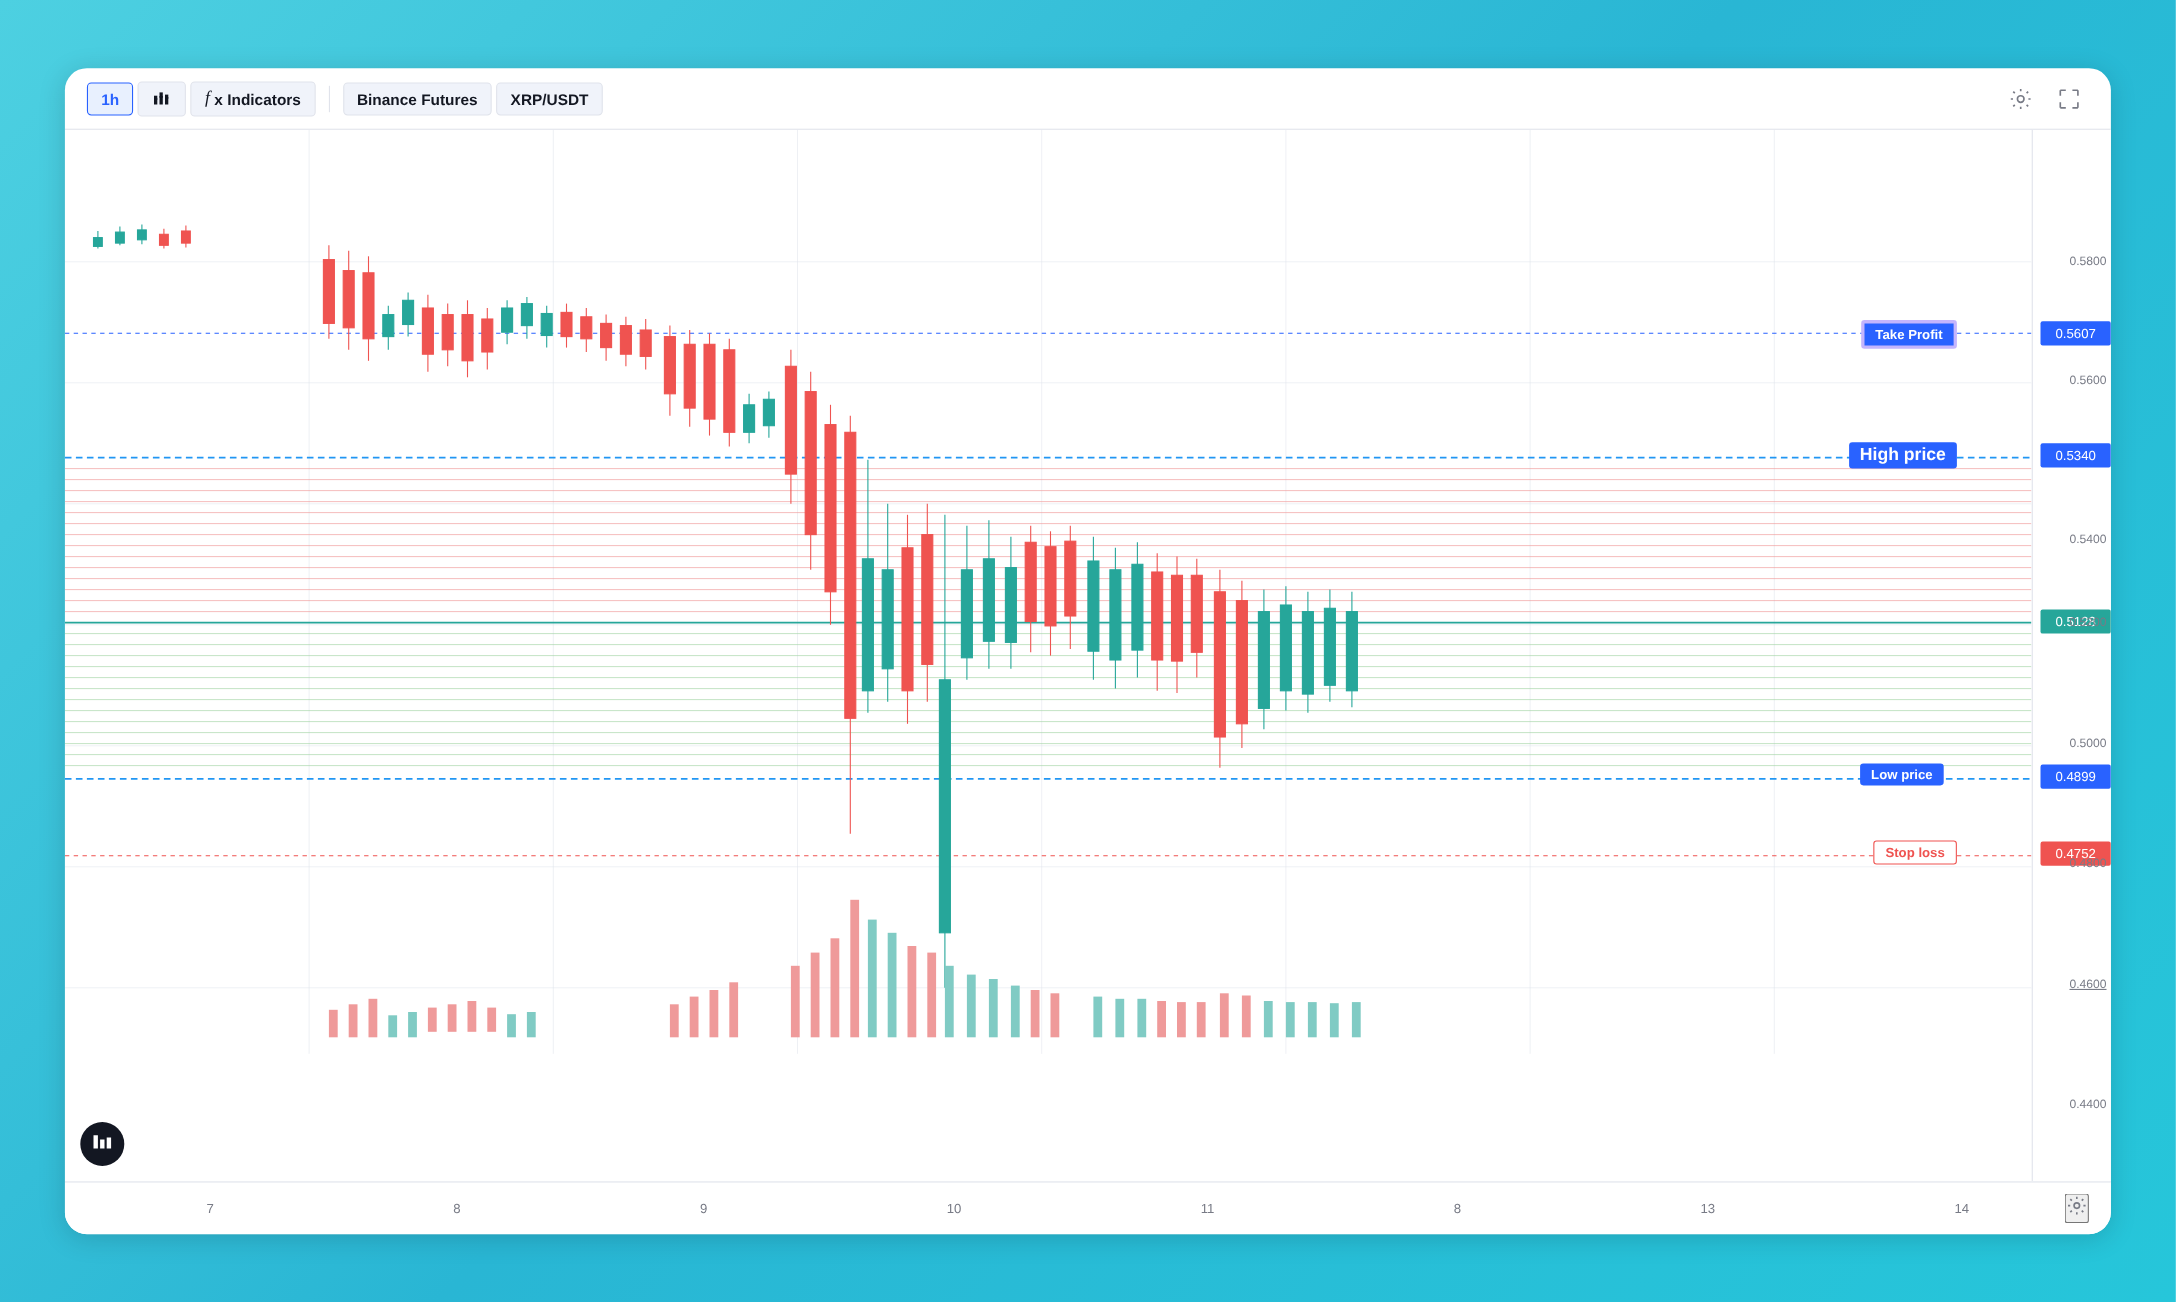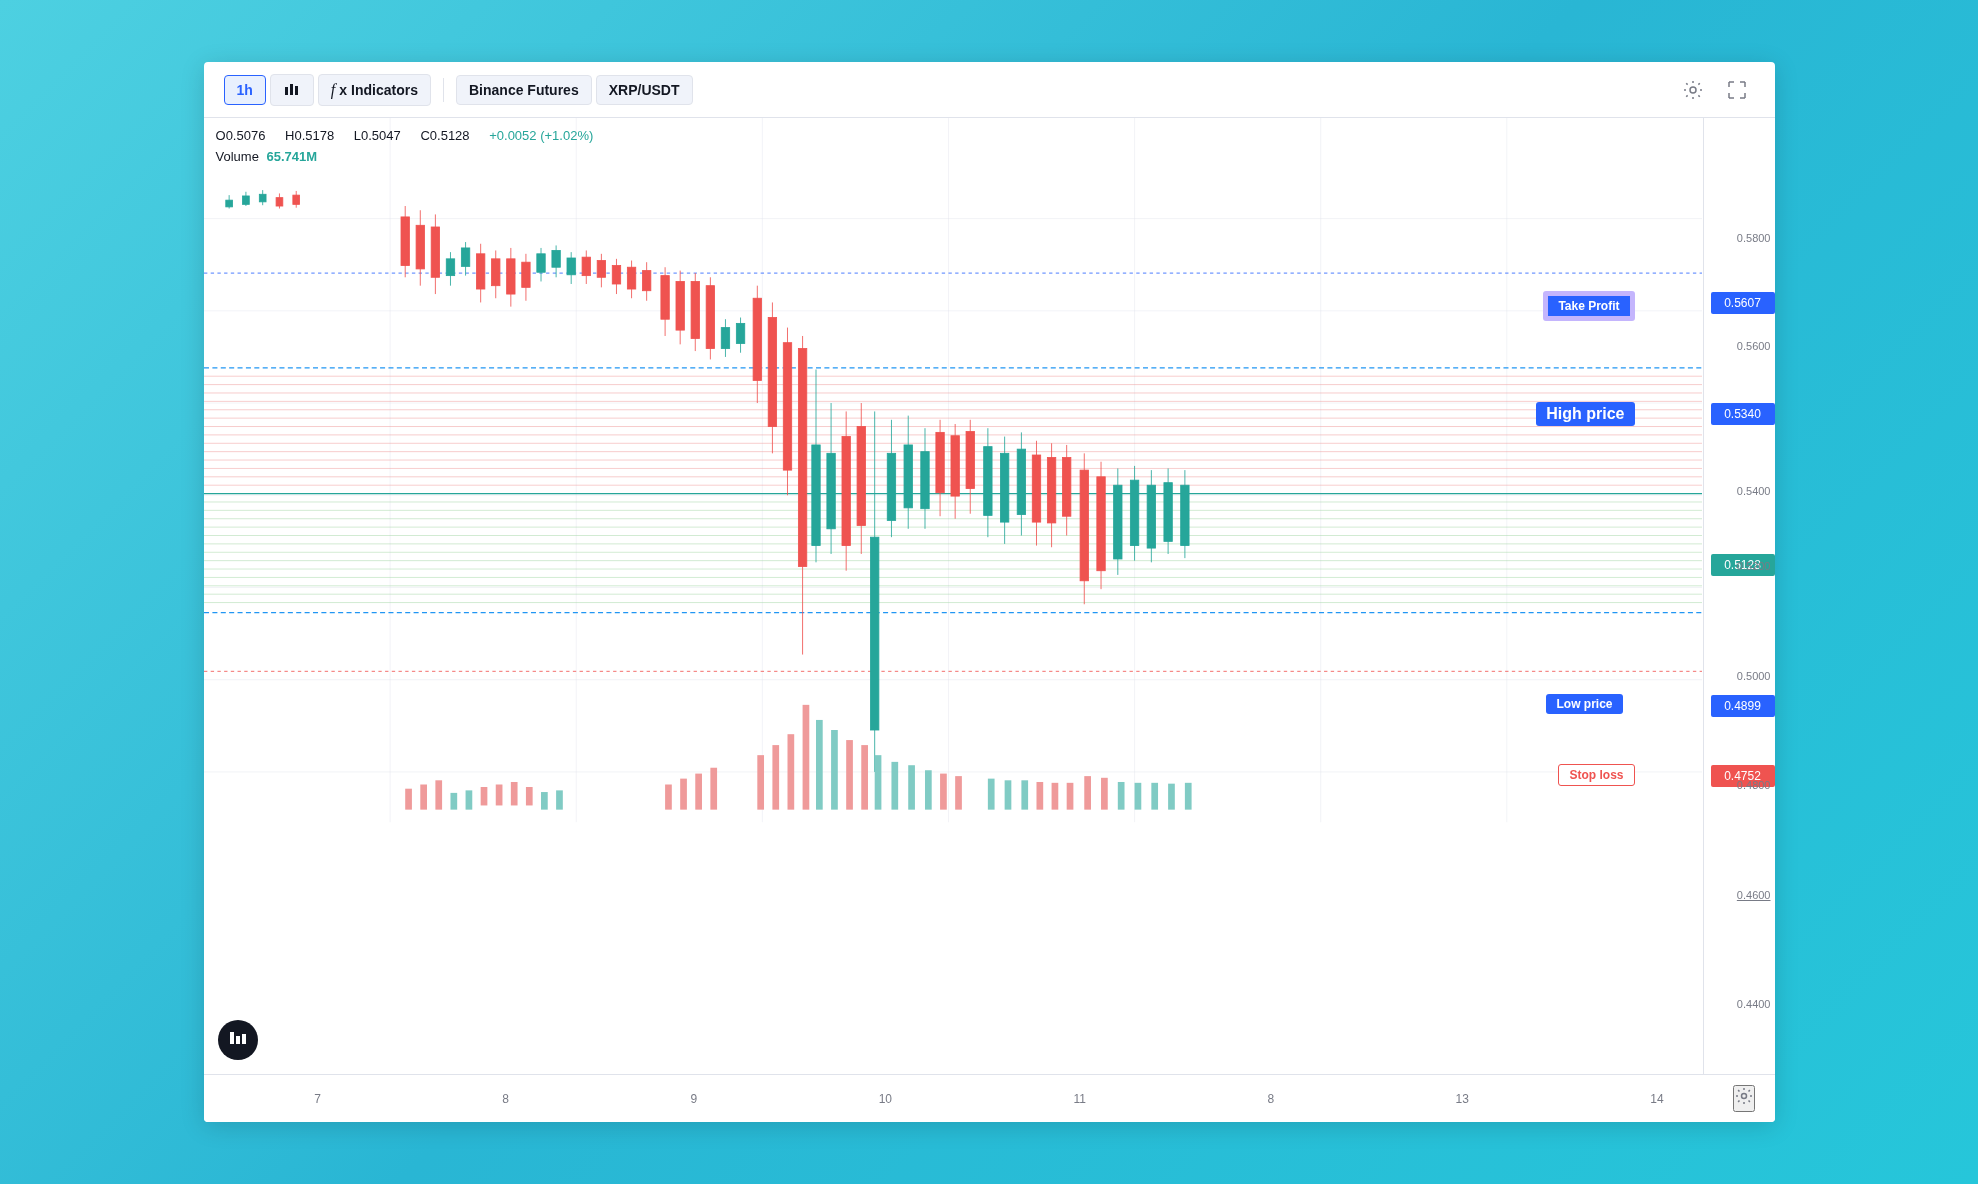--- a/index.html
+++ b/index.html
@@ -7,22 +7,22 @@
       background: linear-gradient(135deg, #4dd0e1 0%, #29b6d4 50%, #26c6da 100%);
       display: flex;
       align-items: center;
       justify-content: center;
       width: 1978px;
       height: 1184px;
       font-family: -apple-system, BlinkMacSystemFont, 'Segoe UI', sans-serif;
     }
     .chart-container {
       background: #ffffff;
-      border-radius: 4px;
-      width: 1571px;
+      border-radius: 20px;
+      width: 1860px;
       height: 1060px;
       display: flex;
       flex-direction: column;
       overflow: hidden;
       box-shadow: 0 4px 24px rgba(0,0,0,0.15);
     }
     .toolbar {
       display: flex;
       align-items: center;
       padding: 0 20px;
@@ -215,33 +215,20 @@
         <svg width="20" height="20" viewBox="0 0 20 20" fill="none" stroke="#787b86" stroke-width="1.5">
           <path d="M2 2h5M2 2v5M18 2h-5M18 2v5M2 18h5M2 18v-5M18 18h-5M18 18v-5"></path>
         </svg>
       </button>
     </div>
   </div>
 
   <div class="chart-area">
     <div class="chart-main">
 
-      <div class="price-info">
-        <div class="ohlc">
-          <span>O<span>0.5076</span></span>
-          <span>H<span>0.5178</span></span>
-          <span>L<span>0.5047</span></span>
-          <span>C<span>0.5128</span></span>
-          <span class="change-pos">+0.0052 (+1.02%)</span>
-        </div>
-        <div class="volume-row">
-          <span>Volume</span>
-          <span style="margin-left:4px;" class="volume-val">65.741M</span>
-        </div>
-      </div>
 
       <svg class="chart-svg-wrapper" viewBox="0 0 1788 960" preserveAspectRatio="none" xmlns="http://www.w3.org/2000/svg">
 
         <line x1="0" y1="120" x2="1788" y2="120" stroke="#e0e3eb" stroke-width="0.5"></line>
         <line x1="0" y1="230" x2="1788" y2="230" stroke="#e0e3eb" stroke-width="0.5"></line>
         <line x1="0" y1="340" x2="1788" y2="340" stroke="#e0e3eb" stroke-width="0.5"></line>
         <line x1="0" y1="450" x2="1788" y2="450" stroke="#e0e3eb" stroke-width="0.5"></line>
         <line x1="0" y1="560" x2="1788" y2="560" stroke="#e0e3eb" stroke-width="0.5"></line>
         <line x1="0" y1="670" x2="1788" y2="670" stroke="#e0e3eb" stroke-width="0.5"></line>
         <line x1="0" y1="780" x2="1788" y2="780" stroke="#e0e3eb" stroke-width="0.5"></line>
@@ -503,21 +490,21 @@
         <rect x="1150" y="794" width="8" height="31" fill="#80cbc4"></rect>
         <rect x="1170" y="793" width="8" height="32" fill="#80cbc4"></rect>
       </svg>
 
       <div class="tradingview-logo">
         <svg width="24" height="24" viewBox="0 0 24 24" fill="white">
           <path d="M4 4h4v12H4zM10 8h4v8h-4zM16 6h4v10h-4z"></path>
         </svg>
       </div>
 
-      <div style="position:absolute; top: calc(19.3% - 12px); right: 68px; background:#2962ff; color:#fff; padding:3px 10px; border-radius:3px; font-size:12px; font-weight:700; cursor:pointer; border:5px solid #c4b5fd;">Take Profit</div>
+      <div style="position:absolute; top: calc(19.3% - 12px); right: 68px; background:#2962ff; color:#fff; padding:3px 10px; border-radius:3px; font-size:12px; font-weight:700; cursor:pointer; border:3px solid #c4b5fd;">Take Profit</div>
 
       <div style="position:absolute; top: calc(31.0% - 12px); right: 68px; background:#2962ff; color:#fff; padding:3px 10px; border-radius:3px; font-size:16px; font-weight:700; cursor:pointer;">High price</div>
 
       <div style="position:absolute; top: calc(61.5% - 12px); right: 80px; background:#2962ff; color:#fff; padding:3px 10px; border-radius:3px; font-size:12px; font-weight:700; cursor:pointer;">Low price</div>
 
       <div style="position:absolute; top: calc(68.8% - 12px); right: 68px; background:#fff; color:#ef5350; padding:3px 10px; border-radius:3px; font-size:12px; font-weight:700; cursor:pointer; border:1.5px solid #ef5350;">Stop loss</div>
     </div>
 
     <div class="y-axis" style="position:relative;">
 

